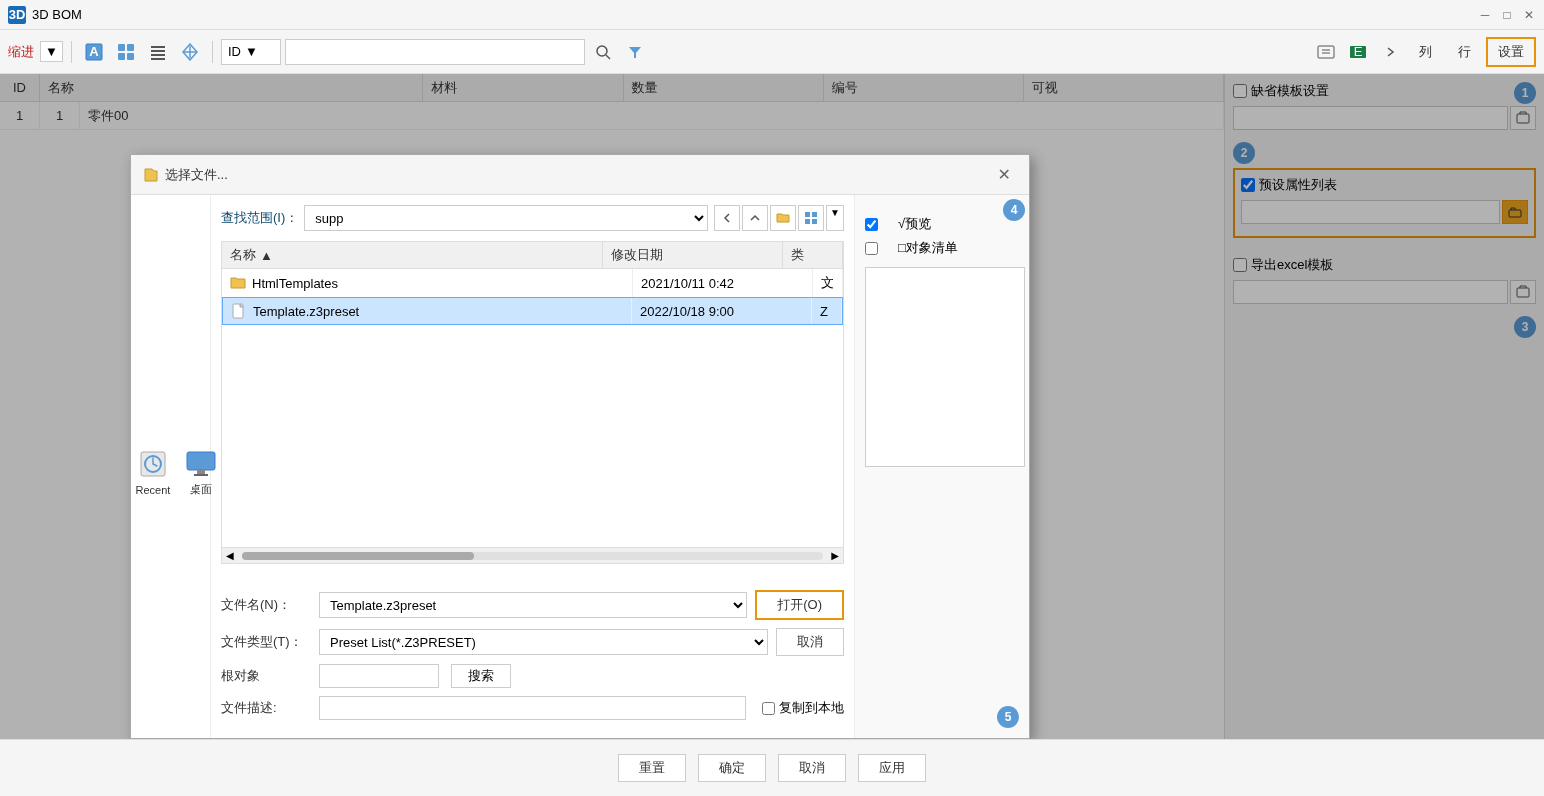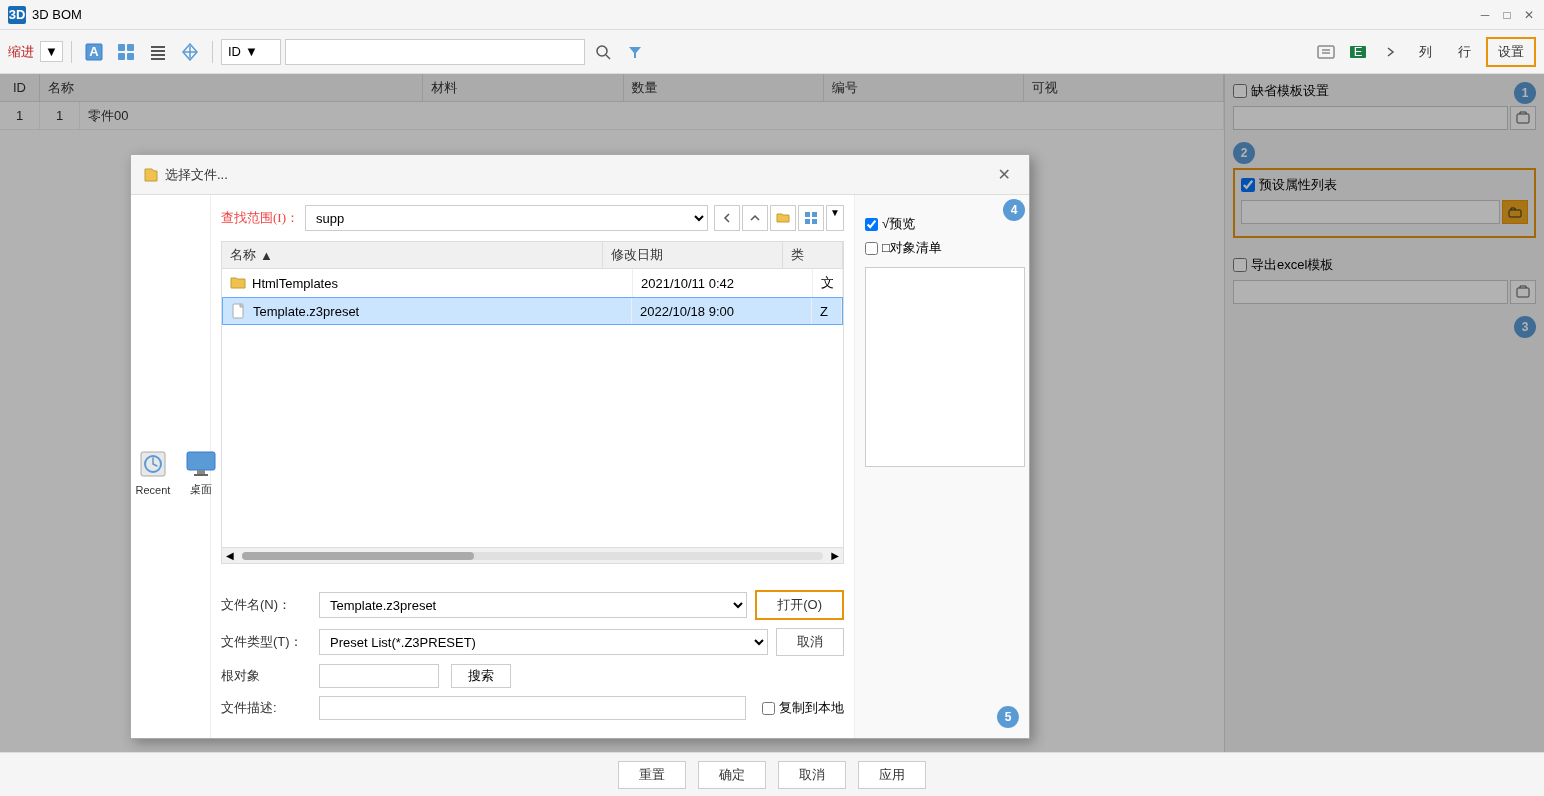--- a/index.html
+++ b/index.html
@@ -39,35 +39,35 @@
     .right-panel { width: 320px; background: #f5f5f5; border-left: 1px solid #ddd; padding: 8px; overflow-y: auto; }
     .panel-section { margin-bottom: 12px; }
     .panel-row { display: flex; align-items: center; margin-bottom: 6px; }
     .panel-input { border: 1px solid #ccc; background: white; height: 24px; flex: 1; padding: 0 4px; }
     .panel-input-btn { width: 26px; height: 24px; border: 1px solid #ccc; background: white; cursor: pointer; display: flex; align-items: center; justify-content: center; margin-left: 2px; }
     .checkbox { width: 14px; height: 14px; margin-right: 4px; }
     .orange-border { border: 2px solid #e8940a; }
     .circle-badge { width: 22px; height: 22px; border-radius: 50%; background: #5b9bd5; color: white; display: flex; align-items: center; justify-content: center; font-size: 12px; font-weight: bold; }
 
     
-    .bottom-bar { height: 44px; background: #f5f5f5; border-top: 1px solid #ddd; display: flex; align-items: center; justify-content: center; gap: 12px; }
+    .bottom-bar { height: 57px; background: #f5f5f5; border-top: 1px solid #ddd; display: flex; align-items: center; justify-content: center; gap: 12px; }
     .bottom-btn { padding: 4px 20px; border: 1px solid #ccc; background: white; cursor: pointer; color: #333; min-width: 60px; }
 
     
     .dialog-overlay { position: absolute; top: 0; left: 0; right: 0; bottom: 0; background: rgba(0,0,0,0.3); z-index: 100; display: flex; align-items: flex-start; justify-content: flex-start; padding: 80px 0 0 130px; }
     .dialog { width: 900px; background: white; border: 1px solid #aaa; box-shadow: 4px 4px 12px rgba(0,0,0,0.3); display: flex; flex-direction: column; }
     .dialog-title { background: #f5f5f5; padding: 8px 12px; border-bottom: 1px solid #ddd; display: flex; align-items: center; justify-content: space-between; }
     .dialog-title-text { font-size: 14px; color: #333; display: flex; align-items: center; gap: 6px; }
     .dialog-close { cursor: pointer; color: #666; font-size: 16px; padding: 2px 6px; }
     .dialog-main { flex: 1; padding: 10px; }
     .dialog-right { width: 175px; background: #f9f9f9; border-left: 1px solid #eee; padding: 10px; display: flex; flex-direction: column; gap: 6px; }
     
     
     .location-bar { display: flex; align-items: center; gap: 6px; margin-bottom: 10px; }
-    .location-label { color: #ef4444; white-space: nowrap; font-family: Liberation Serif, serif; }
+    .location-label { color: #0c4a6e; white-space: nowrap; }
     .location-select { flex: 1; border: 1px solid #ccc; height: 26px; padding: 0 6px; background: white; }
     .location-btns { display: flex; gap: 2px; }
     .loc-btn { width: 26px; height: 26px; border: 1px solid #ccc; background: white; cursor: pointer; display: flex; align-items: center; justify-content: center; }
     
     
     .file-list-header { display: flex; background: #f0f0f0; border: 1px solid #ddd; border-bottom: none; }
     .file-list-th { padding: 4px 8px; border-right: 1px solid #ddd; color: #333; flex: 1; font-size: 13px; cursor: pointer; display: flex; align-items: center; gap: 4px; }
     .file-list-th:last-child { flex: 0 0 60px; }
     .file-list-body { border: 1px solid #ddd; min-height: 280px; max-height: 280px; overflow-y: auto; background: white; }
     .file-item { display: flex; height: 28px; align-items: center; cursor: pointer; }
@@ -92,21 +92,21 @@
     .desc-input { flex: 1; border: 1px solid #ccc; height: 24px; background: white; }
     
     
     .sidebar { width: 80px; border-right: 1px solid #eee; display: flex; flex-direction: row; align-items: center; padding-top: 8px; gap: 4px; background: white; }
     .sidebar-item { display: flex; flex-direction: column; align-items: center; padding: 6px 4px; cursor: pointer; width: 70px; border-radius: 4px; }
     .sidebar-icon { width: 36px; height: 36px; display: flex; align-items: center; justify-content: center; margin-bottom: 2px; }
     .sidebar-label { font-size: 11px; color: #333; text-align: center; }
 
     
     .preview-section { display: flex; flex-direction: column; gap: 6px; }
-    .preview-checkbox { display: flex; align-items: center; gap: 4px; }
+    .preview-checkbox { display: flex; align-items: center; gap: 20px; }
     .preview-box { width: 160px; height: 200px; border: 1px solid #ccc; background: white; margin-top: 4px; }
   </style>
 </head>
 <body>
 
 <div class="title-bar">
   <svg width="18" height="18" viewBox="0 0 18 18" style="margin-right:6px">
     <rect width="18" height="18" fill="#1a6bb5" rx="2"></rect>
     <text x="9" y="13" text-anchor="middle" fill="white" font-size="10" font-weight="bold">3D</text>
   </svg>

